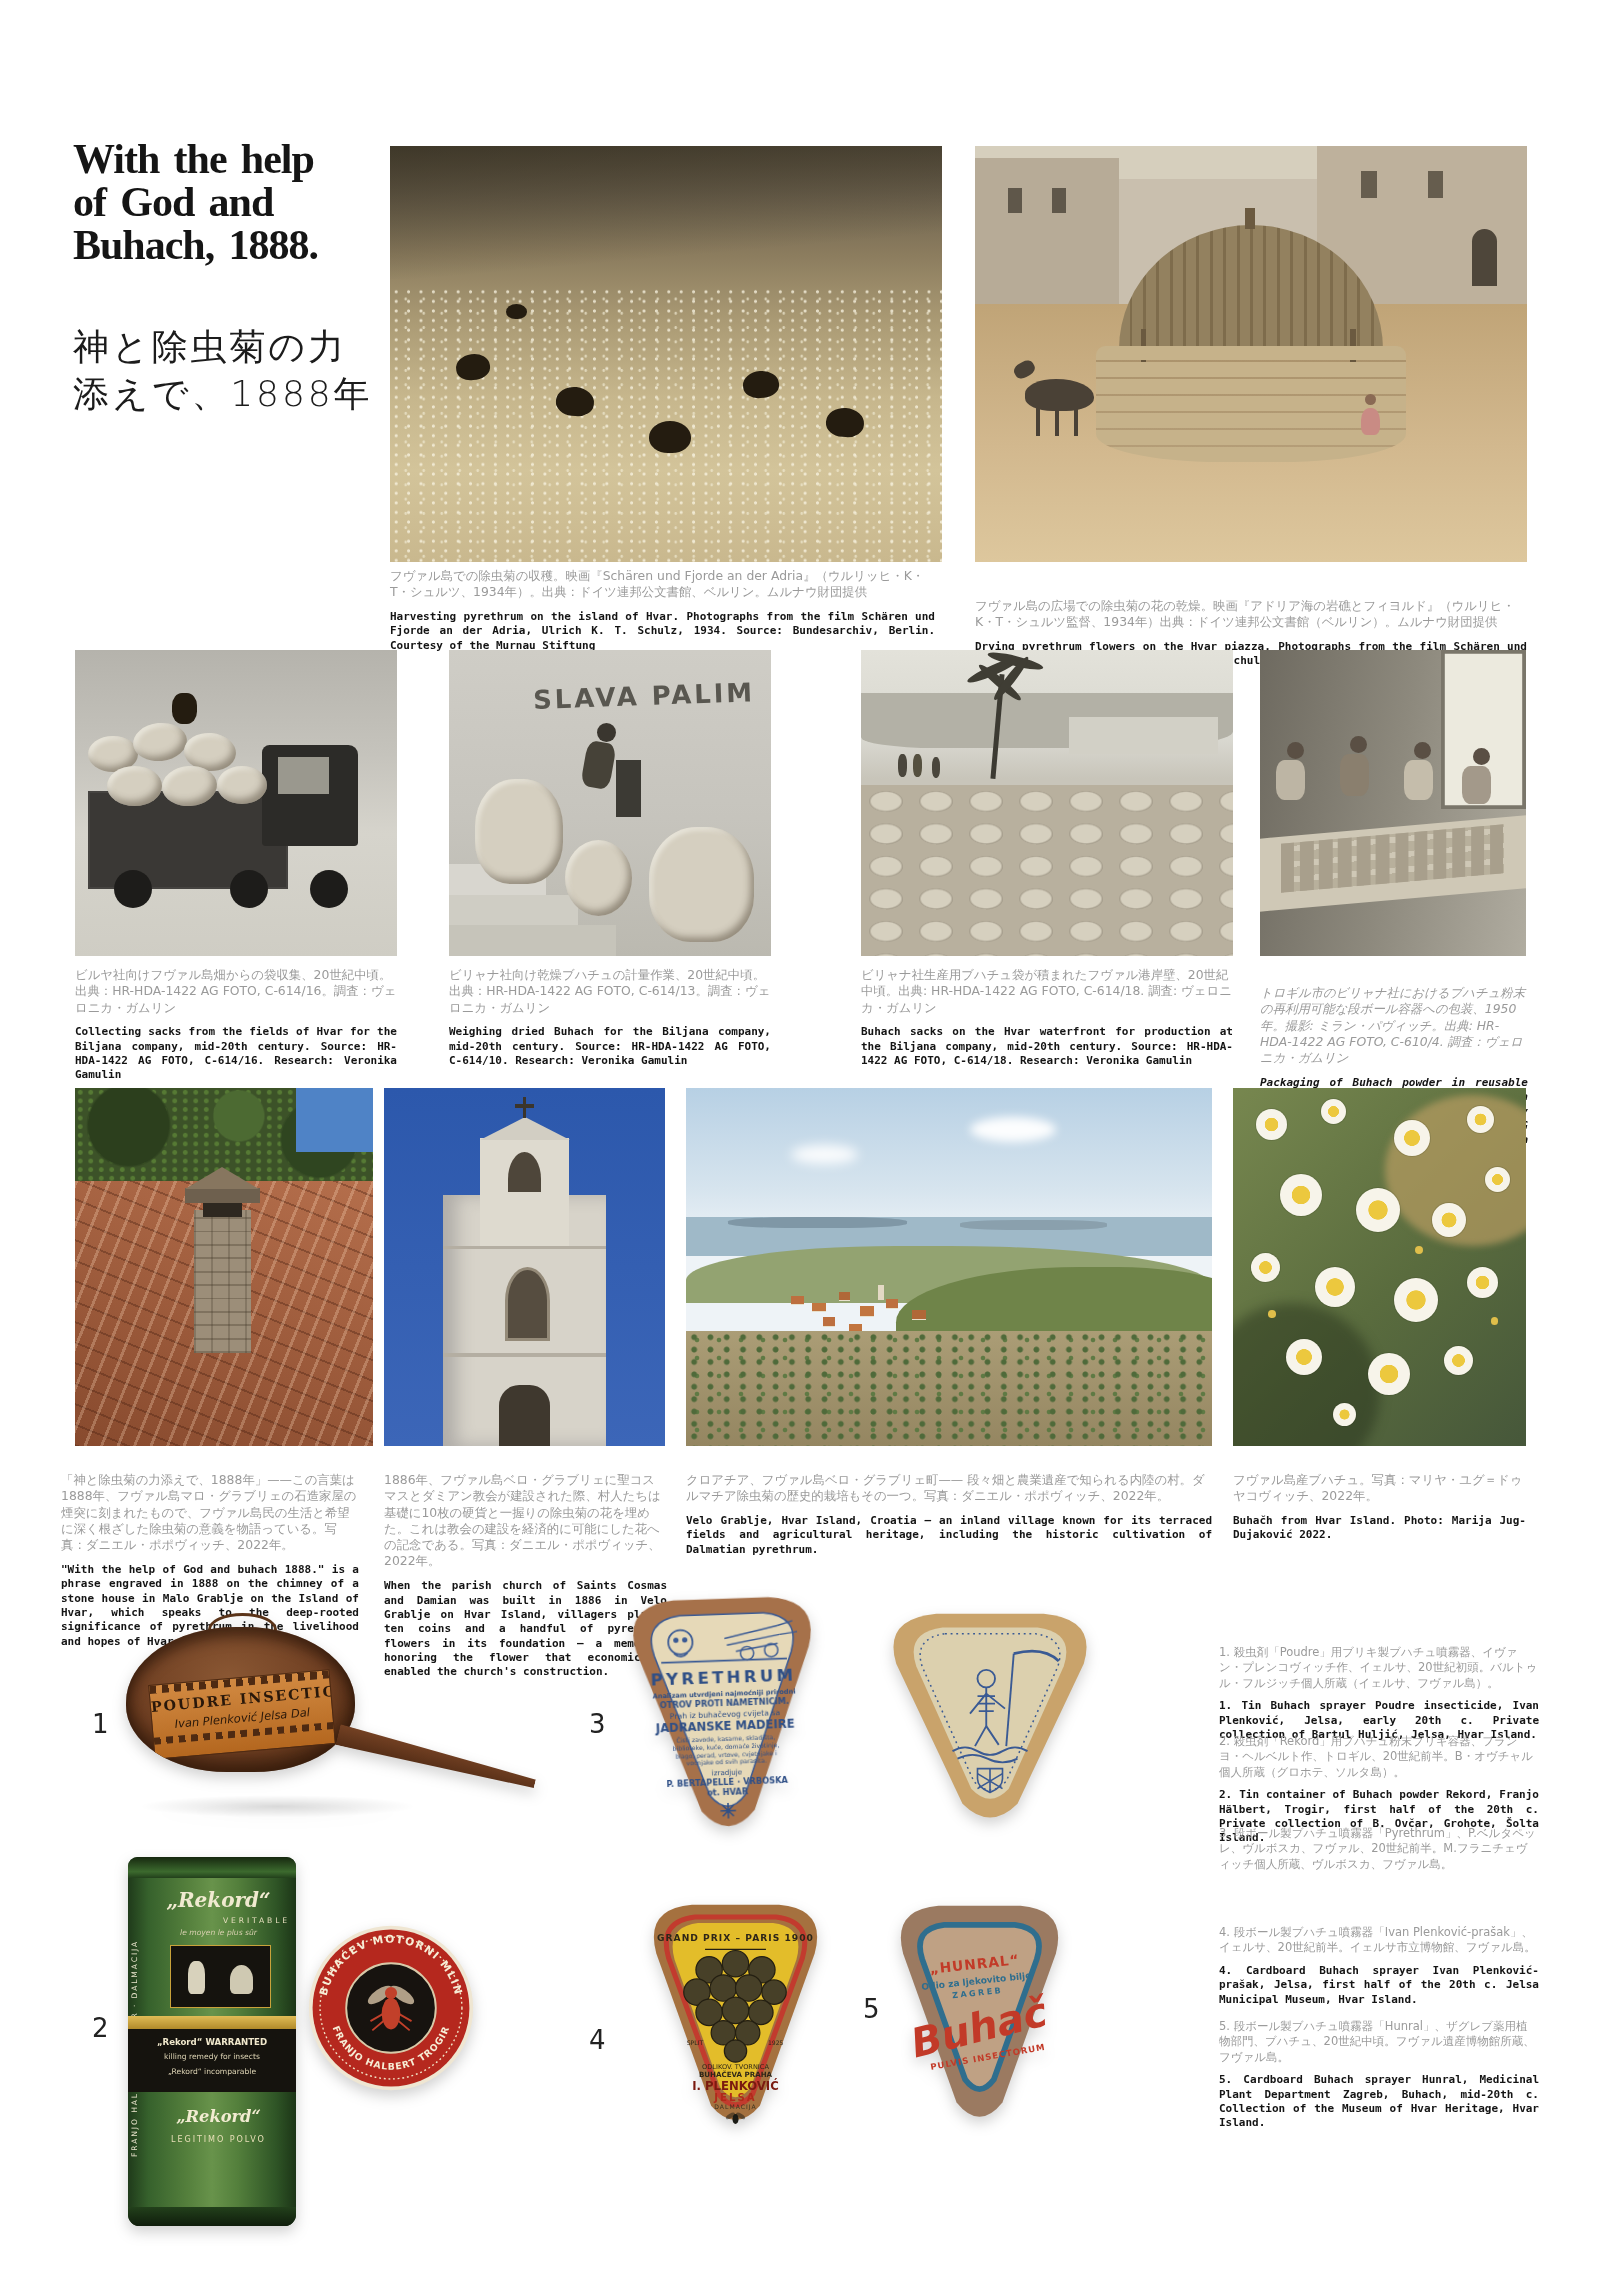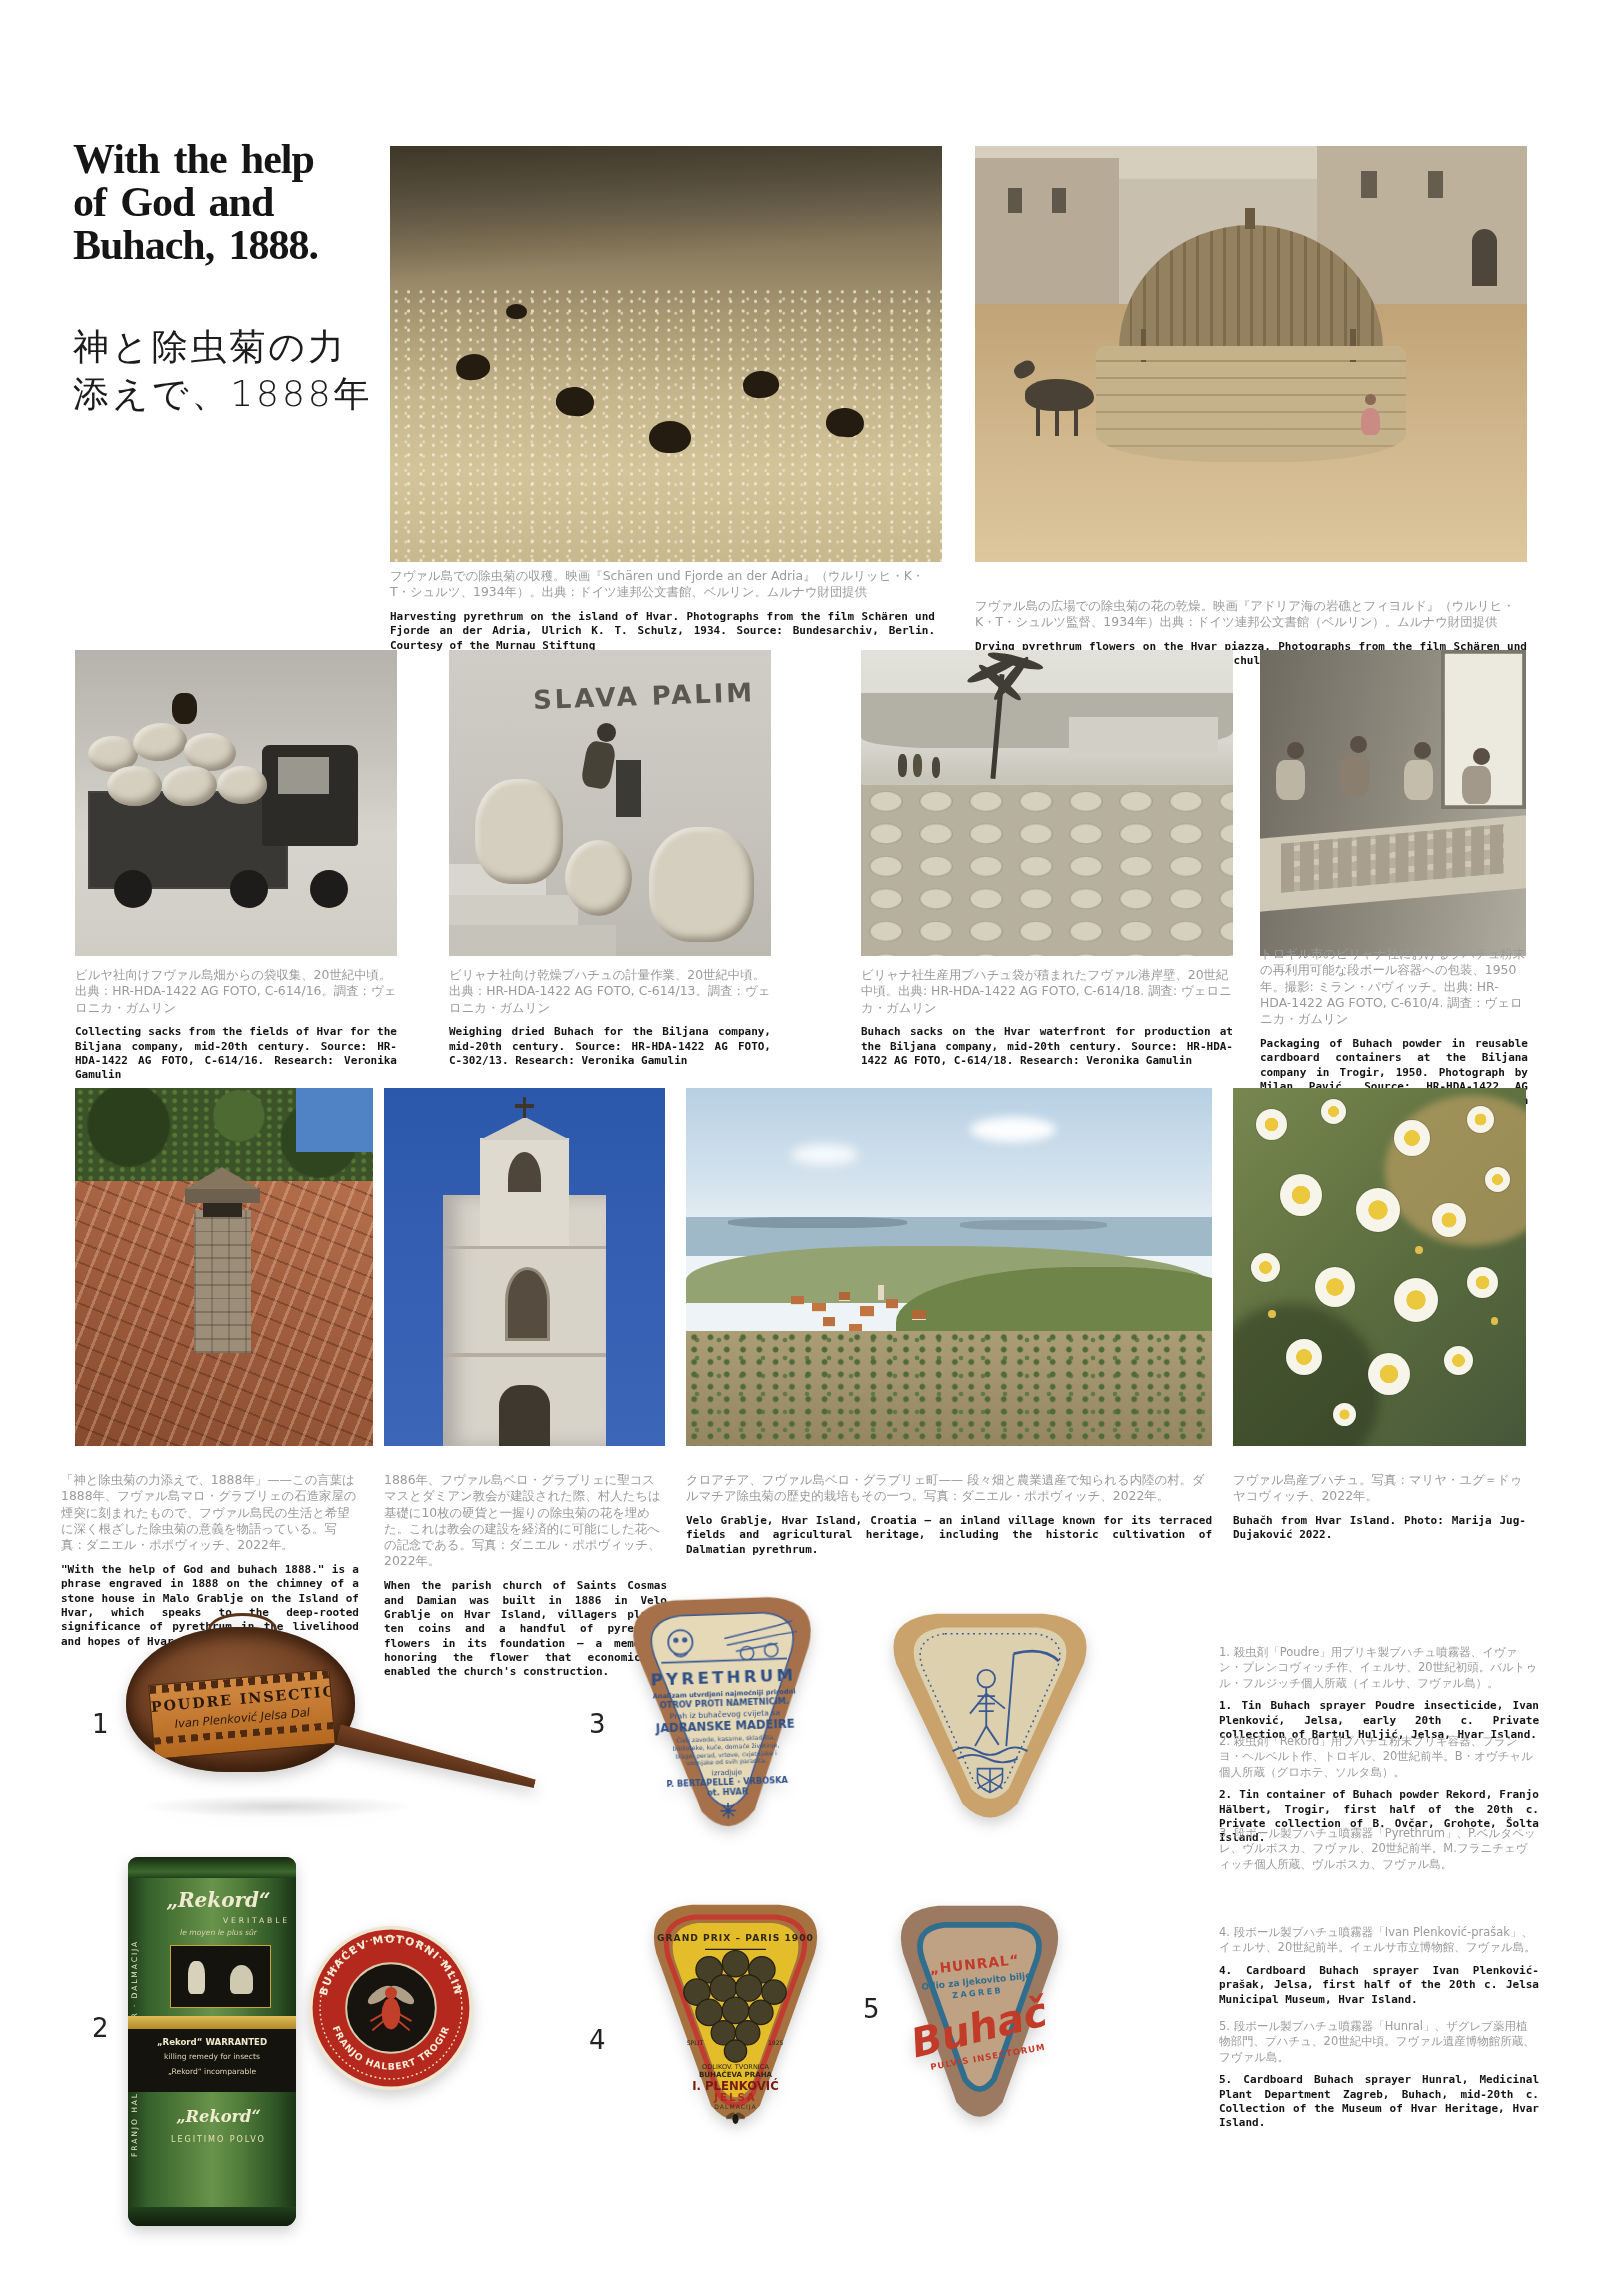--- a/index.html
+++ b/index.html
@@ -165,27 +165,27 @@
     <div style="left:80%;top:32%;width:17px;height:17px;background:#5a4f44;border-radius:50%;"></div>
     <div style="left:76%;top:38%;width:29px;height:38px;background:#a3998a;border-radius:30%;"></div>
   </div>
 
   <div class="cap" style="left:75px;top:967px;width:322px;">
     <p class="ja">ビルヤ社向けフヴァル島畑からの袋収集、20世紀中頃。出典：HR-HDA-1422 AG FOTO, C-614/16。調査：ヴェロニカ・ガムリン</p>
     <p class="en">Collecting sacks from the fields of Hvar for the Biljana company, mid-20th century. Source: HR-HDA-1422 AG FOTO, C-614/16. Research: Veronika Gamulin</p>
   </div>
   <div class="cap" style="left:449px;top:967px;width:322px;">
     <p class="ja">ビリャナ社向け乾燥ブハチュの計量作業、20世紀中頃。出典：HR-HDA-1422 AG FOTO, C-614/13。調査：ヴェロニカ・ガムリン</p>
-    <p class="en">Weighing dried Buhach for the Biljana company, mid-20th century. Source: HR-HDA-1422 AG FOTO, C-302/13. Research: Veronika Gamulin</p>
+    <p class="en">Weighing dried Buhach for the Biljana company, mid-20th century. Source: HR-HDA-1422 AG FOTO, C-614/10. Research: Veronika Gamulin</p>
   </div>
   <div class="cap" style="left:861px;top:967px;width:372px;">
     <p class="ja">ビリャナ社生産用ブハチュ袋が積まれたフヴァル港岸壁、20世紀中頃。出典: HR-HDA-1422 AG FOTO, C-614/18. 調査: ヴェロニカ・ガムリン</p>
     <p class="en">Buhach sacks on the Hvar waterfront for production at the Biljana company, mid-20th century. Source: HR-HDA-1422 AG FOTO, C-614/18. Research: Veronika Gamulin</p>
   </div>
-  <div class="cap" style="left:1260px;top:946px;width:268px;">
+  <div class="cap" style="left:1260px;top:985px;width:268px;font-style:italic;">
     <p class="ja">トロギル市のビリャナ社におけるブハチュ粉末の再利用可能な段ボール容器への包装、1950年。撮影: ミラン・パヴィッチ。出典: HR-HDA-1422 AG FOTO, C-610/4. 調査：ヴェロニカ・ガムリン</p>
     <p class="en">Packaging of Buhach powder in reusable cardboard containers at the Biljana company in Trogir, 1950. Photograph by Milan Pavić. Source: HR-HDA-1422 AG FOTO, C-610/4. Research: Veronika Gamulin</p>
   </div>
 
   <div class="photo" style="left:75px;top:1088px;width:298px;height:358px;background:#a85f3d;">
     <div style="left:0;top:0;width:100%;height:26%;
          background-color:#3c5228;
          background-image:radial-gradient(circle at 18% 40%,#2c3f1d 0 16%,transparent 17%),radial-gradient(circle at 55% 30%,#4c6a32 0 14%,transparent 15%),radial-gradient(circle at 82% 55%,#2f4520 0 15%,transparent 16%),radial-gradient(circle,#567a34 1.9px,transparent 2.9px);
          background-size:auto,auto,auto,10.5px 8.6px;"></div>
     <div style="left:74%;top:0;width:26%;height:18%;background:#4f83c6;"></div>

